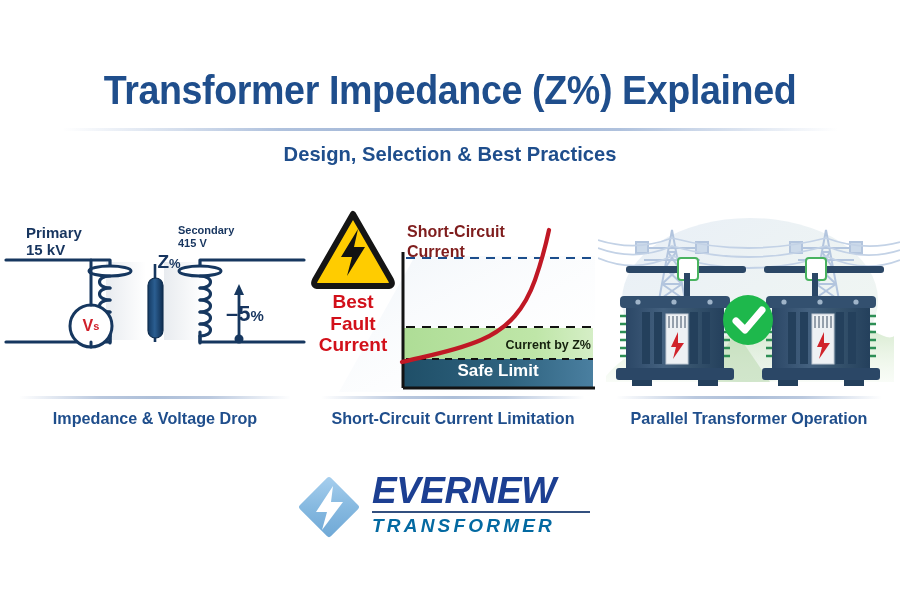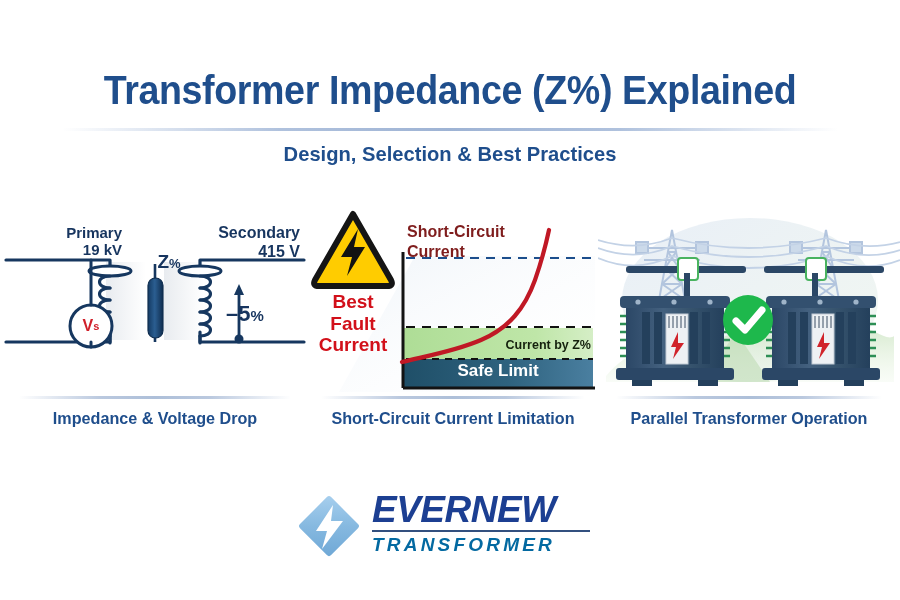--- a/index.html
+++ b/index.html
@@ -42,23 +42,23 @@
   .panel-caption{
     position:absolute;left:0;top:213px;width:100%;text-align:center;
     font-size:17px;font-weight:700;color:#1f4e8c;
     transform:scaleX(0.95);transform-origin:center;white-space:nowrap;
   }
   #panel-1{left:0;width:310px;}
   #panel-2{left:303px;width:300px;}
   #panel-3{left:598px;width:302px;text-decoration:underline;}
 
   
-  .p1-label{position:absolute;text-align:right;color:#17355f;font-weight:700;line-height:1.16;}
+  .p1-label{position:absolute;text-align:left;color:#17355f;font-weight:700;line-height:1.16;}
   .p1-primary{left:26px;top:28px;width:96px;font-size:15px;}
-  .p1-secondary{left:190px;top:28px;width:110px;font-size:16px;}
+  .p1-secondary{left:178px;top:28px;width:110px;font-size:11px;}
   .p1-z{left:140px;top:55px;width:58px;font-size:19px;font-weight:700;color:#17355f;text-align:center;}
   .p1-z small{font-size:13px;}
   .p1-drop{left:226px;top:105px;width:70px;font-size:22px;font-weight:700;color:#17355f;text-align:left;}
   .p1-drop small{font-size:15px;}
   .p1-vs{
     position:absolute;left:70px;top:109px;width:42px;height:42px;
     font-size:16px;font-weight:700;color:#d0202a;
     display:flex;align-items:center;justify-content:center;
   }
   .p1-vs small{font-size:11px;}
@@ -75,21 +75,21 @@
   .p2-limited{
     position:absolute;left:178px;top:142px;width:110px;text-align:right;
     font-size:12.5px;font-weight:600;color:#14210d;white-space:nowrap;
   }
   .p2-safe{
     position:absolute;left:100px;top:165px;width:190px;text-align:center;
     font-size:17px;font-weight:700;color:#ffffff;
   }
 
   
-  .logo-wrap{position:absolute;left:0;top:487px;width:764px;height:78px;}
+  .logo-wrap{position:absolute;left:0;top:468px;width:764px;height:78px;}
   .logo-box{position:absolute;left:296px;top:0;width:308px;height:78px;}
   .logo-mark{position:absolute;left:0;top:6px;width:66px;height:66px;}
   .logo-text{position:absolute;left:76px;top:4px;width:232px;}
   .logo-name{
     font-size:37px;font-weight:700;font-style:italic;color:#1c3f92;
     letter-spacing:-0.5px;line-height:1;
     font-family:"Liberation Sans", sans-serif;
   }
   .logo-rule{margin-top:2px;width:218px;height:2px;background:#33507f;}
   .logo-sub{
@@ -167,21 +167,21 @@
           <g>
             <line x1="239" y1="96" x2="239" y2="140" stroke="#16375f" stroke-width="2.8" stroke-linecap="round"></line>
             <path d="M239 88 L234 99 L244 99 Z" fill="#16375f"></path>
             <circle cx="239" cy="143" r="4.5" fill="#16375f"></circle>
           </g>
         </svg>
 
         
         <div class="p1-label p1-primary">
           <span>Primary</span><br>
-          <span>19 kV</span>
+          <span>15 kV</span>
         </div>
         <div class="p1-label p1-secondary">
           <span>Secondary</span><br>
           <span>415 V</span>
         </div>
         <div class="p1-label p1-z">
           <span>Z</span><small>%</small>
         </div>
         <div class="p1-vs">
           <span>V</span>

